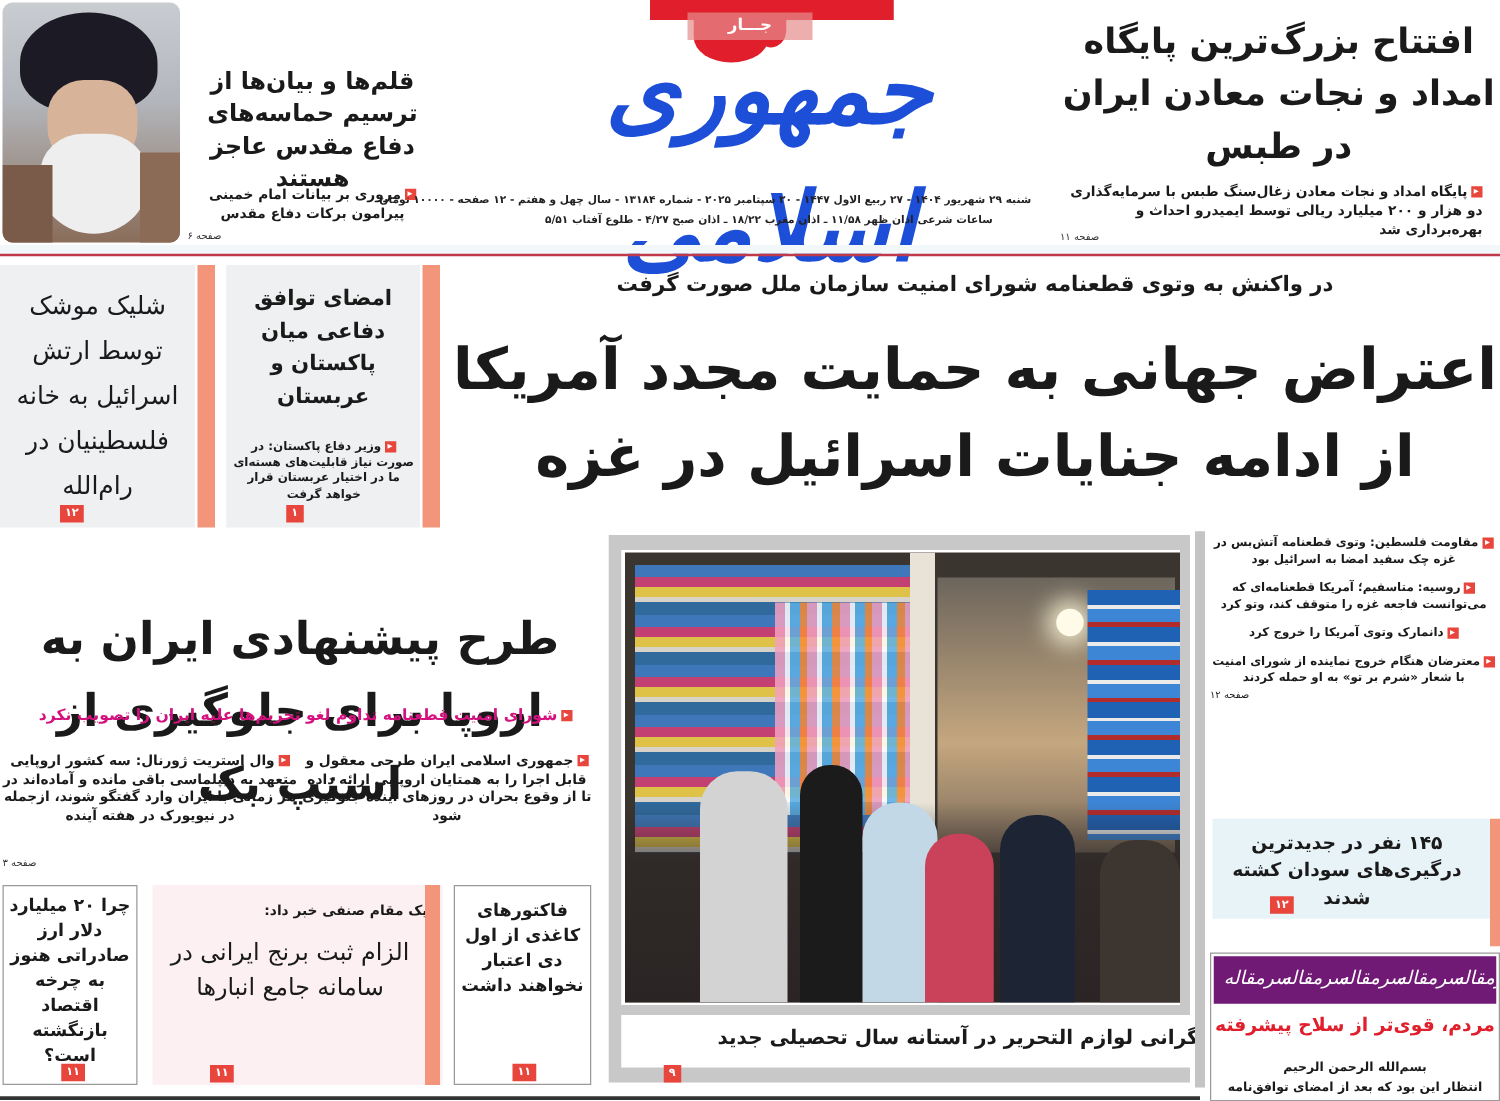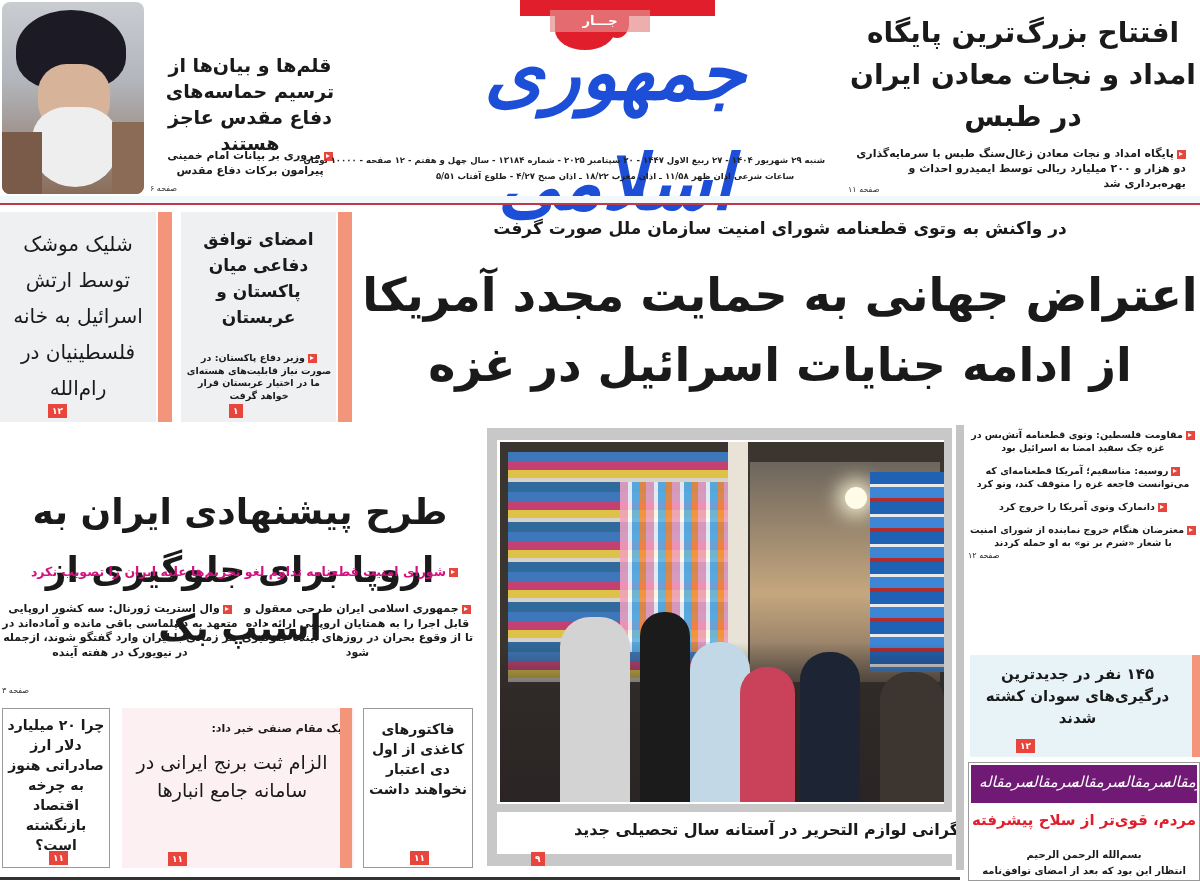--- a/index.html
+++ b/index.html
@@ -88,21 +88,21 @@
   .photo .p3 { position: absolute; left: 240px; top: 225px; width: 55px; height: 135px; background: #c9425a; border-radius: 26px 26px 0 0; }
   .photo .p4 { position: absolute; left: 300px; top: 210px; width: 60px; height: 150px; background: #1d2433; border-radius: 28px 28px 0 0; }
   .photo .p5 { position: absolute; left: 380px; top: 230px; width: 64px; height: 130px; background: #3c3530; border-radius: 28px 28px 0 0; }
   .photo .p6 { position: absolute; left: 140px; top: 170px; width: 50px; height: 190px; background: #1b1b1b; border-radius: 24px 24px 0 0; }
   .photo-caption { left: 497px; top: 812px; width: 539px; text-align: center; font-size: 16px; font-weight: bold; }
 
   
   .right-gray { left: 956px; top: 425px; width: 8px; height: 445px; background: #c4c4c4; }
   .bullets { left: 966px; top: 428px; width: 234px; }
   .bullet { font-size: 9.5px; font-weight: bold; line-height: 13px; text-align: center; margin-bottom: 10px; }
-  .sudan { left: 970px; top: 655px; width: 222px; height: 102px; background: #e8f3f8; }
+  .sudan { left: 970px; top: 655px; width: 222px; height: 80px; background: #e8f3f8; }
   .sudan .t { position: absolute; left: 0; top: 8px; width: 215px; text-align: center; font-size: 15px; font-weight: bold; line-height: 22px; }
   .sudan-bar { left: 1192px; top: 655px; width: 8px; height: 102px; background: #f2957a; }
   .leader { left: 968px; top: 762px; width: 232px; height: 119px; border: 1px solid #9a9a9a; }
   .leader .band { position: absolute; left: 2px; top: 2px; width: 226px; height: 38px; background: #701a75; overflow: hidden; }
   .leader .band span { position: absolute; top: 8px; font-size: 15px; color: #fff; font-style: italic; font-family: "DejaVu Serif", serif; }
   .leader .t { position: absolute; left: 0; top: 48px; width: 230px; text-align: center; font-size: 15px; font-weight: bold; color: #e01e2c; }
   .leader .b1 { position: absolute; left: 0; top: 86px; width: 230px; text-align: center; font-size: 10px; font-weight: bold; }
   .leader .b2 { position: absolute; left: 0; top: 102px; width: 230px; text-align: center; font-size: 10px; font-weight: bold; }
 </style>
 </head>

